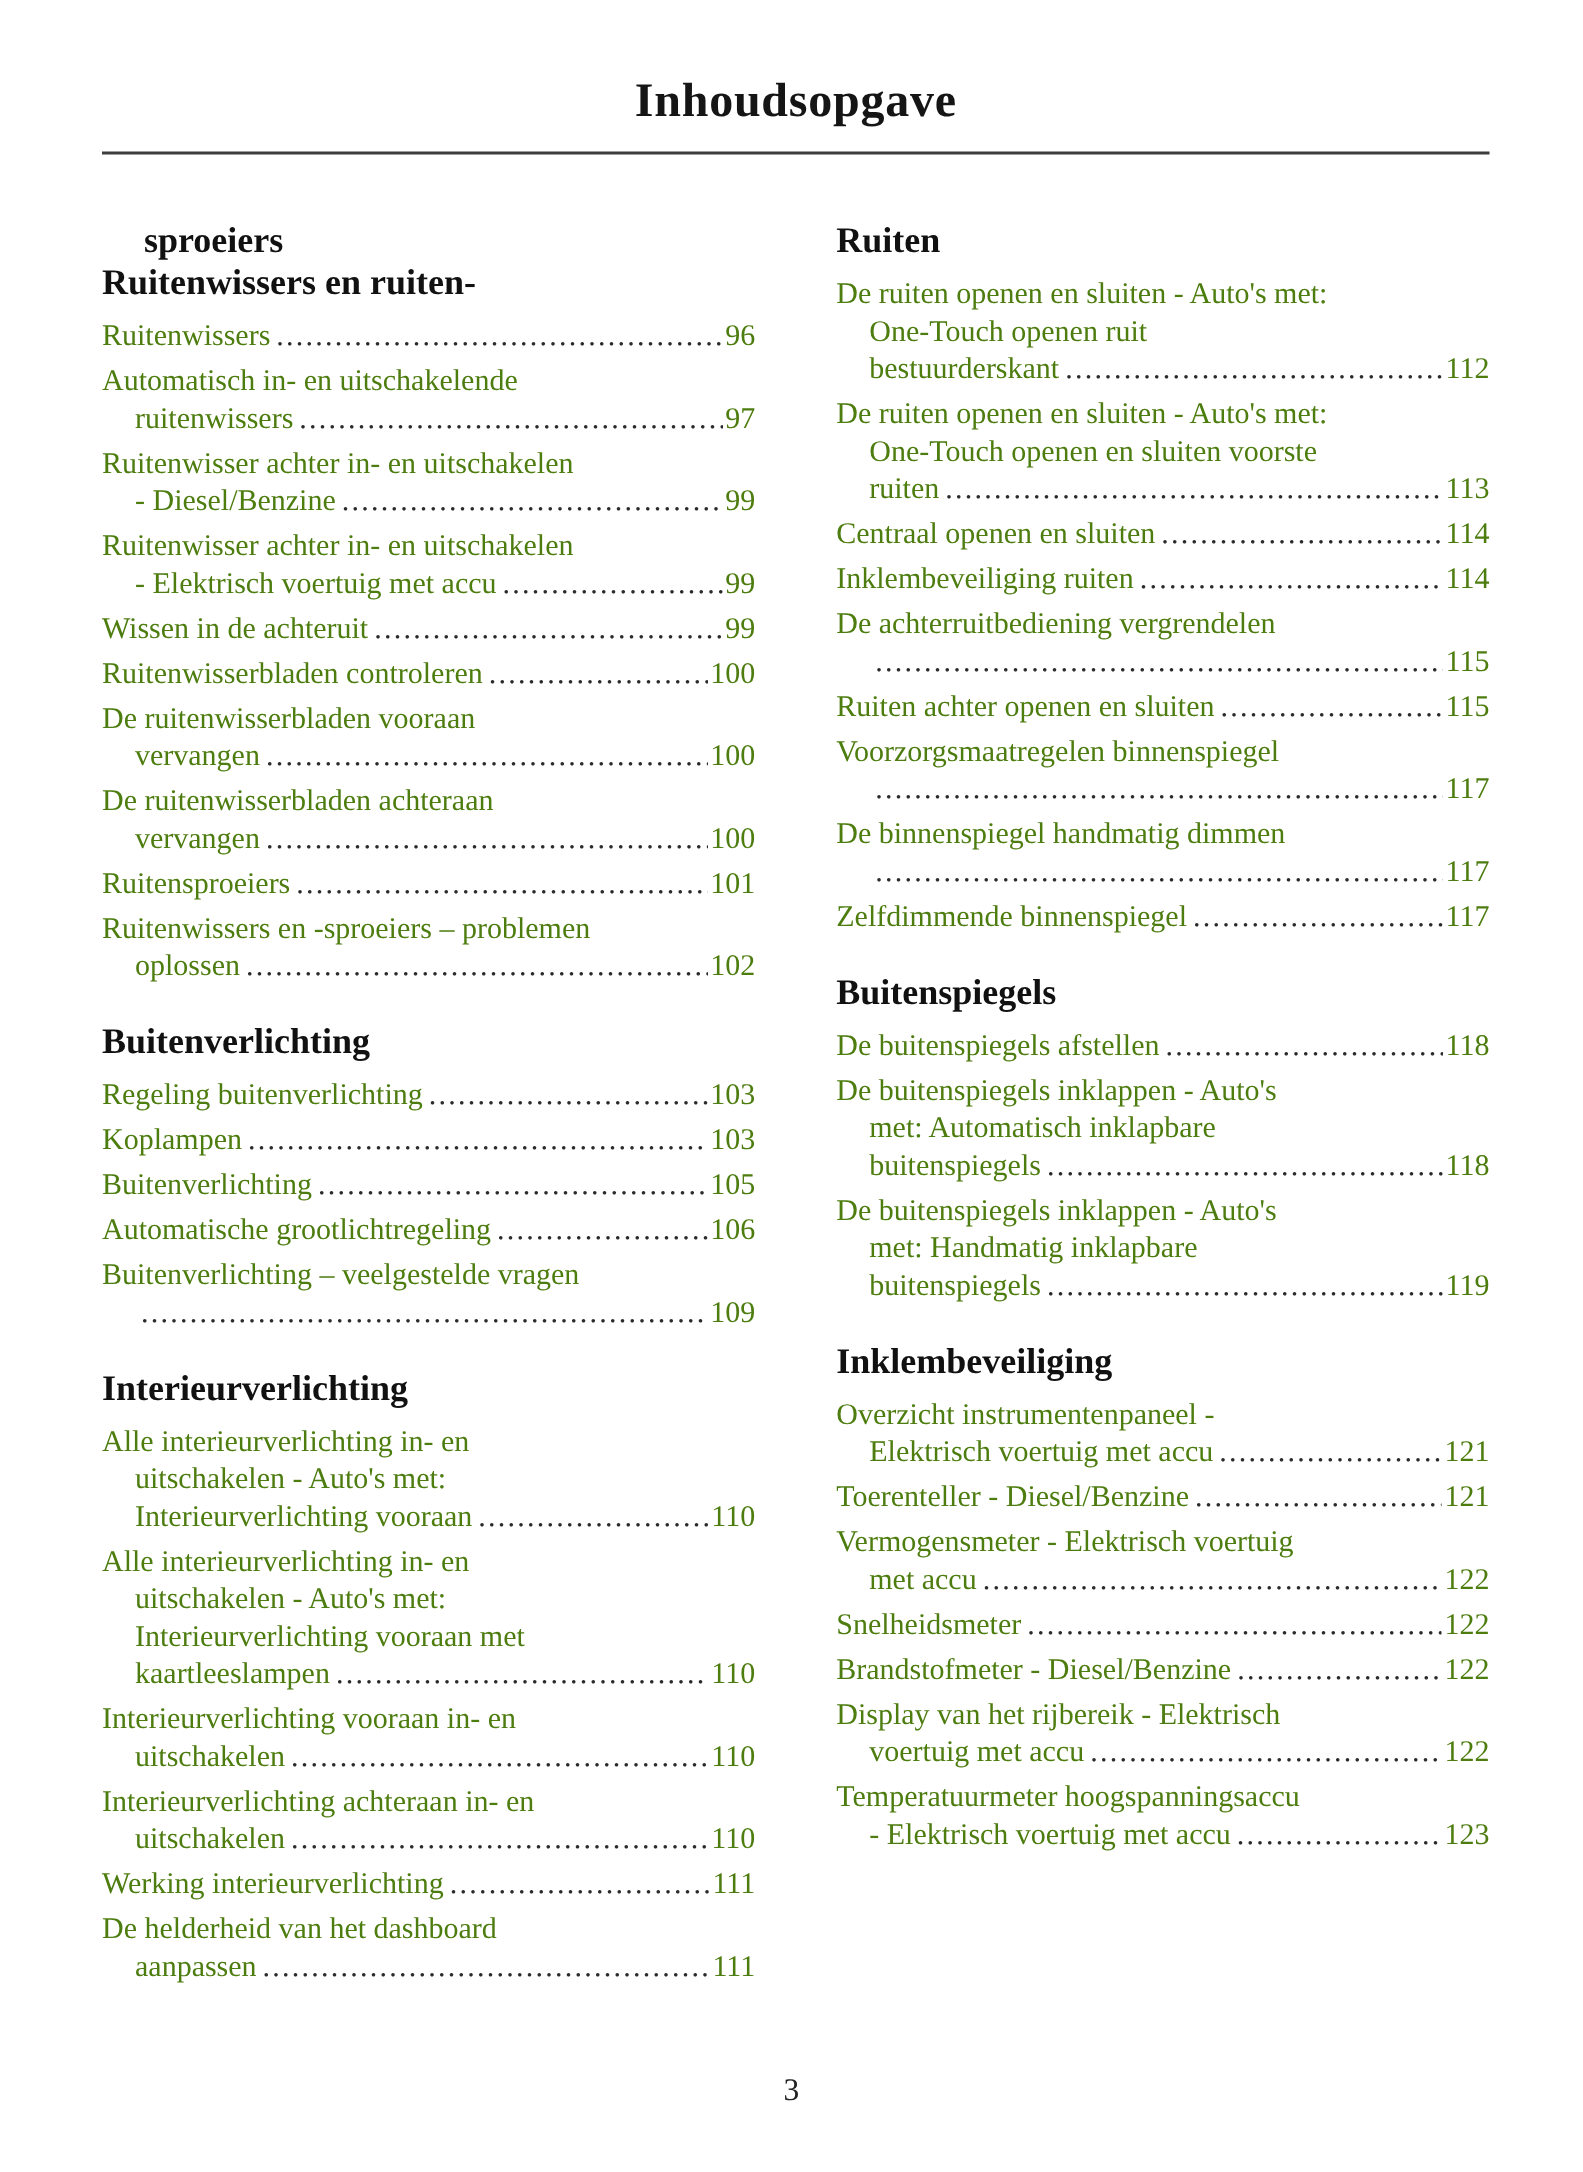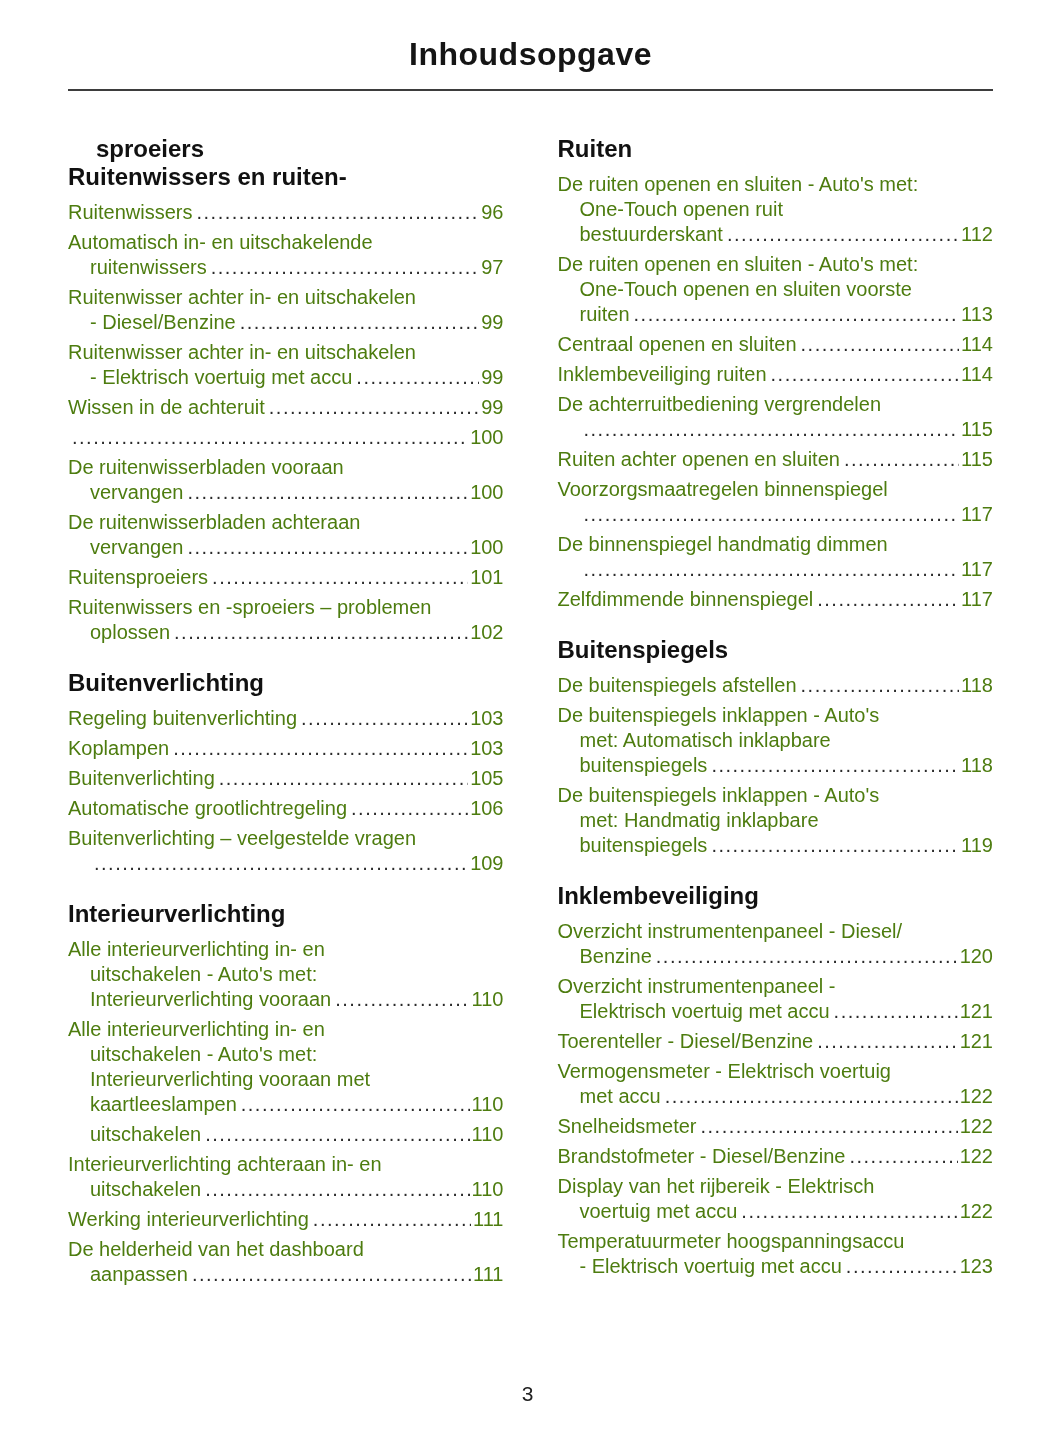--- a/index.html
+++ b/index.html
@@ -9,22 +9,23 @@
     height: 1448px;
     background: #ffffff;
     color: #1c1c1c;
     font-family: "Liberation Sans", sans-serif;
     position: relative;
     overflow: hidden;
   }
   .page {
     width: 1055px;
     height: 1448px;
-    padding: 28px 62px 0 68px;
+    padding: 40px 62px 0 68px;
     position: relative;
+    font-family: Liberation Serif, serif;
   }
   .title {
     text-align: center;
     font-size: 32px;
     font-weight: bold;
     letter-spacing: 0.5px;
     margin: 8px 0 16px 0;
     color: #151515;
   }
   .rule {
@@ -134,20 +135,21 @@
           </div>
           <div class="toc-entry">
             <div class="entry-lastline">
               <span class="entry-text">Wissen in de achteruit</span>
               <span class="leader"></span>
               <span class="page-num">99</span>
             </div>
           </div>
           <div class="toc-entry">
             <div class="entry-lastline">
+              <span class="entry-text">Ruitenwisserbladen controleren</span>
               <span class="leader"></span>
               <span class="page-num">100</span>
             </div>
           </div>
           <div class="toc-entry">
             <div class="entry-line">De ruitenwisserbladen vooraan</div>
             <div class="entry-lastline cont">
               <span class="entry-text">vervangen</span>
               <span class="leader"></span>
               <span class="page-num">100</span>
@@ -235,20 +237,21 @@
             <div class="entry-line">Alle interieurverlichting in- en</div>
             <div class="entry-line cont">uitschakelen - Auto's met:</div>
             <div class="entry-line cont">Interieurverlichting vooraan met</div>
             <div class="entry-lastline cont">
               <span class="entry-text">kaartleeslampen</span>
               <span class="leader"></span>
               <span class="page-num">110</span>
             </div>
           </div>
           <div class="toc-entry">
+            <div class="entry-line">Interieurverlichting vooraan in- en</div>
             <div class="entry-lastline cont">
               <span class="entry-text">uitschakelen</span>
               <span class="leader"></span>
               <span class="page-num">110</span>
             </div>
           </div>
           <div class="toc-entry">
             <div class="entry-line">Interieurverlichting achteraan in- en</div>
             <div class="entry-lastline cont">
               <span class="entry-text">uitschakelen</span>
@@ -377,28 +380,20 @@
             <div class="entry-lastline cont">
               <span class="entry-text">buitenspiegels</span>
               <span class="leader"></span>
               <span class="page-num">119</span>
             </div>
           </div>
         </div>
         <div class="toc-section">
           <div class="section-heading">
             <span class="heading-line">Inklembeveiliging</span>
-          </div>
-          <div class="toc-entry">
-            <div class="entry-line">Overzicht instrumentenpaneel - Diesel/</div>
-            <div class="entry-lastline cont">
-              <span class="entry-text">Benzine</span>
-              <span class="leader"></span>
-              <span class="page-num">120</span>
-            </div>
           </div>
           <div class="toc-entry">
             <div class="entry-line">Overzicht instrumentenpaneel -</div>
             <div class="entry-lastline cont">
               <span class="entry-text">Elektrisch voertuig met accu</span>
               <span class="leader"></span>
               <span class="page-num">121</span>
             </div>
           </div>
           <div class="toc-entry">

